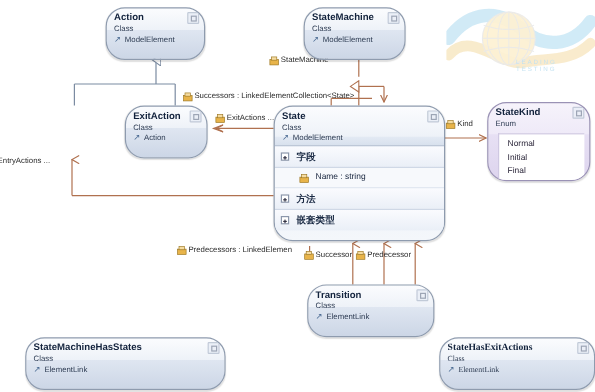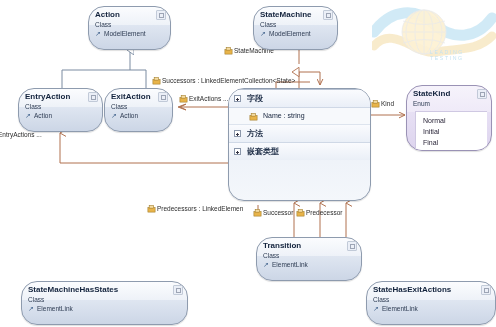--- a/index.html
+++ b/index.html
@@ -393,45 +393,43 @@
       <div class="hdr-btn"></div>
       <div class="shp-title">StateMachine</div>
       <div class="shp-kind">Class</div>
       <div class="shp-base">
         <span class="arrowglyph">↗</span>
         <span>ModelElement</span>
       </div>
     </div>
   </div>
 
-  <div class="shape" style="left:18px; top:88px; width:85px; height:44px;">
-    <div class="shp-head">
-      <div class="hdr-btn"></div>
-      <div class="shp-title">EntryAction</div>
+
+  <div class="shape" style="left:104px; top:88px; width:69px; height:44px;">
+    <div class="shp-head">
+      <div class="hdr-btn"></div>
+      <div class="shp-title">ExitAction</div>
       <div class="shp-kind">Class</div>
       <div class="shp-base">
         <span class="arrowglyph">↗</span>
         <span>Action</span>
       </div>
     </div>
   </div>
 
-  <div class="shape" style="left:104px; top:88px; width:69px; height:44px;">
-    <div class="shp-head">
-      <div class="hdr-btn"></div>
-      <div class="shp-title">ExitAction</div>
-      <div class="shp-kind">Class</div>
-      <div class="shp-base">
-        <span class="arrowglyph">↗</span>
-        <span>Action</span>
-      </div>
-    </div>
-  </div>
-
   <div class="shape tall" style="left:228px; top:88px; width:143px; height:113px;">
+    <div class="shp-head">
+      <div class="hdr-btn"></div>
+      <div class="shp-title">State</div>
+      <div class="shp-kind">Class</div>
+      <div class="shp-base">
+        <span class="arrowglyph">↗</span>
+        <span>ModelElement</span>
+      </div>
+    </div>
     <div class="compartments">
 
       <div class="comp-row">
         <span class="comp-toggle plus"></span>
         <span>字段</span>
       </div>
 
 
       <div class="comp-item">
         <svg style="position:absolute;left:20px;top:4px;width:9px;height:9px;" viewBox="0 0 10 10">
@@ -484,21 +482,21 @@
       <div class="shp-title">StateMachineHasStates</div>
       <div class="shp-kind">Class</div>
       <div class="shp-base">
         <span class="arrowglyph">↗</span>
         <span>ElementLink</span>
       </div>
     </div>
   </div>
 
 
-  <div class="shape" style="left:366px; top:281px; width:130px; height:44px;">
+  <div class="shape" style="left:366px; top:281px; width:130px; height:44px;font-family:Liberation Serif, serif;">
     <div class="shp-head">
       <div class="hdr-btn"></div>
       <div class="shp-title">StateHasExitActions</div>
       <div class="shp-kind">Class</div>
       <div class="shp-base">
         <span class="arrowglyph">↗</span>
         <span>ElementLink</span>
       </div>
     </div>
   </div>

